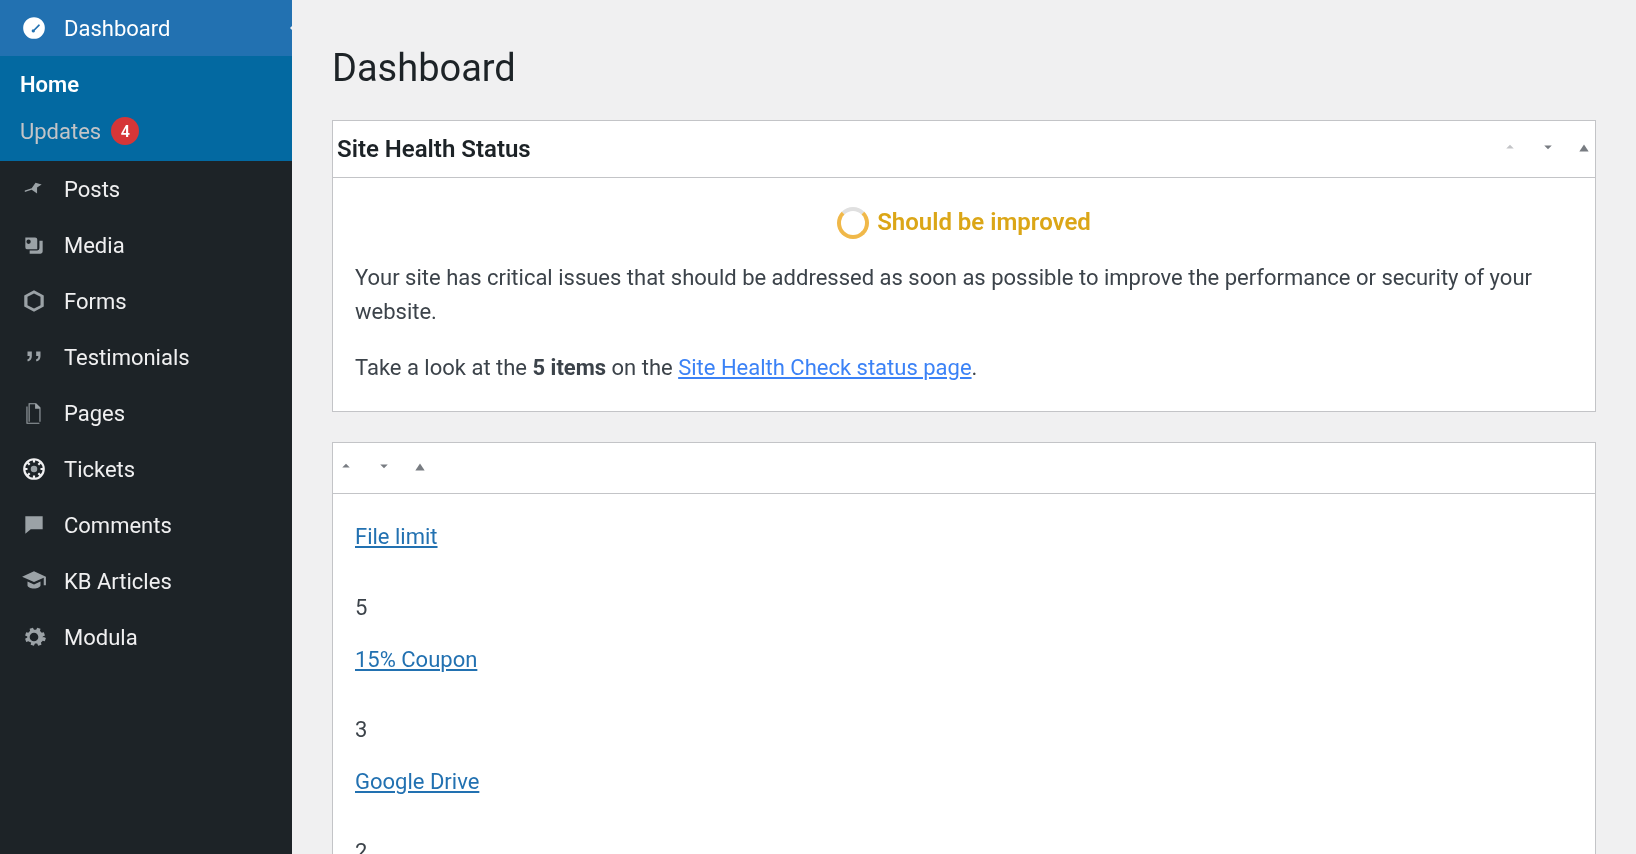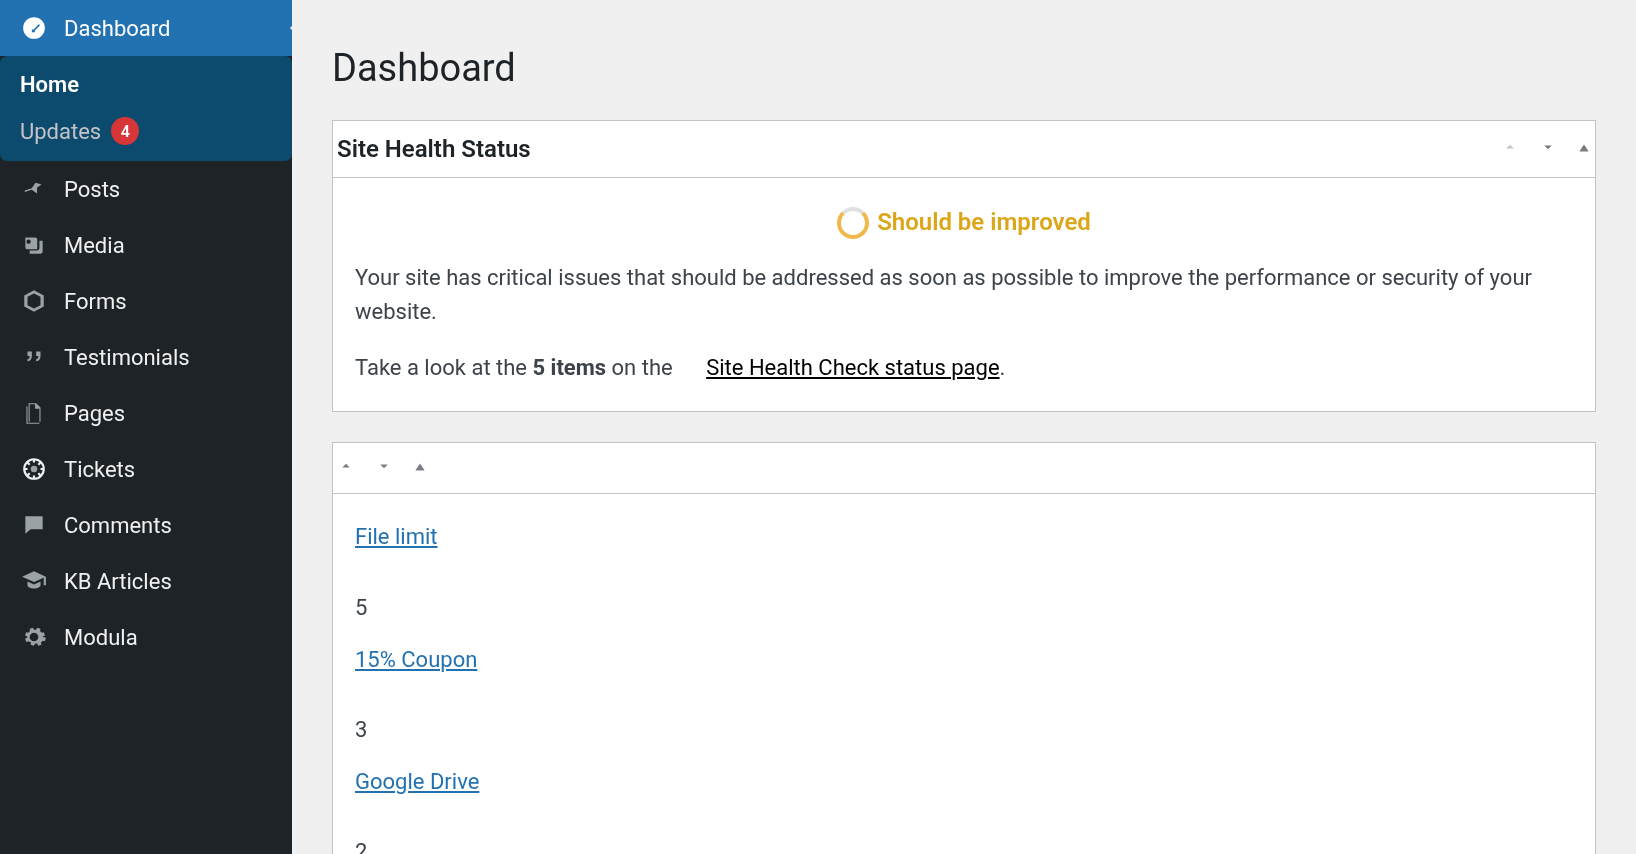--- a/index.html
+++ b/index.html
@@ -2,42 +2,42 @@
 <html><head>
 <meta charset="utf-8">
 <style>
 * { box-sizing: border-box; margin: 0; padding: 0; }
 body { font-family: -apple-system, BlinkMacSystemFont, "Segoe UI", Roboto, sans-serif; background: #f0f0f1; color: #1d2327; }
 .app { display: flex; min-height: 854px; }
 .sidebar { width: 292px; background: #1d2327; color: #f0f0f1; flex-shrink: 0; }
 .sidebar-item { display: flex; align-items: center; gap: 16px; padding: 14px 20px; font-size: 22px; color: #f0f0f1; cursor: pointer; }
 .sidebar-item.active { background: #2271b1; color: #fff; position: relative; }
 .sidebar-item.active::after { content: ""; position: absolute; right: -12px; top: 50%; transform: translateY(-50%); border-top: 14px solid transparent; border-bottom: 14px solid transparent; border-right: 14px solid #f0f0f1; }
-.sidebar-sub { background: #0c4a6e; padding: 6px 0; border-radius: 7px; }
+.sidebar-sub { background: #0369a1; padding: 6px 0; }
 .sidebar-sub-item { padding: 10px 20px; font-size: 22px; color: #c3c4c7; cursor: pointer; display: flex; align-items: center; gap: 10px; }
 .sidebar-sub-item.current { color: #fff; font-weight: 600; }
 .badge { background: #d63638; color: #fff; border-radius: 50%; width: 28px; height: 28px; display: inline-flex; align-items: center; justify-content: center; font-size: 16px; font-weight: 600; }
 .icon { width: 28px; height: 28px; display: inline-flex; align-items: center; justify-content: center; flex-shrink: 0; }
 .icon svg { width: 26px; height: 26px; fill: rgba(240,246,252,.6); }
 .sidebar-item.active .icon svg { fill: #fff; }
 .main { flex: 1; padding: 20px 40px; }
 .page-title { font-size: 38px; font-weight: 400; margin: 26px 0 30px; color: #1d2327; }
 .panel { background: #fff; border: 1px solid #c3c4c7; margin-bottom: 30px; }
 .panel-header { display: flex; align-items: center; justify-content: space-between; padding: 14px 4px; border-bottom: 1px solid #c3c4c7; }
 .panel-title { font-size: 24px; font-weight: 600; }
 .panel-controls { display: flex; gap: 20px; align-items: center; }
 .panel-controls span { color: #787c82; cursor: pointer; }
 .panel-controls svg { width: 18px; height: 18px; fill: #787c82; }
 .panel-body { padding: 26px 22px; font-size: 22px; line-height: 1.55; }
 .status-line { text-align: center; color: #dba617; font-weight: 600; font-size: 24px; margin-bottom: 20px; display: flex; align-items: center; justify-content: center; gap: 8px; }
 .spinner { width: 32px; height: 32px; border: 4px solid #e0e0e0; border-left-color: #f0b849; border-bottom-color: #f0b849; border-right-color: #f0b849; border-radius: 50%; display: inline-block; }
 .sh-desc { color: #3c434a; margin-bottom: 22px; }
 .sh-items { color: #3c434a; }
 .sh-items strong { font-weight: 700; }
-.sh-items a { color: #000000; text-decoration: underline; margin-left: 28px; }
+.sh-items a { color: #3b82f6; text-decoration: underline; }
 .downloads-row { display: flex; align-items: flex-start; margin-bottom: 18px; flex-direction: column; }
 .dl-label { width: 282px; flex-shrink: 0; }
 .dl-label a { color: #2271b1; text-decoration: underline; font-size: 22px; }
 .dl-bar-wrap { flex: 1; display: flex; align-items: center; gap: 14px; }
 .dl-bar-track { flex: 1; position: relative; height: 36px; }
 .dl-bar { height: 36px; background: #858585; }
 .dl-count { font-size: 22px; color: #3c434a; }
 </style>
 </head>
 <body>

